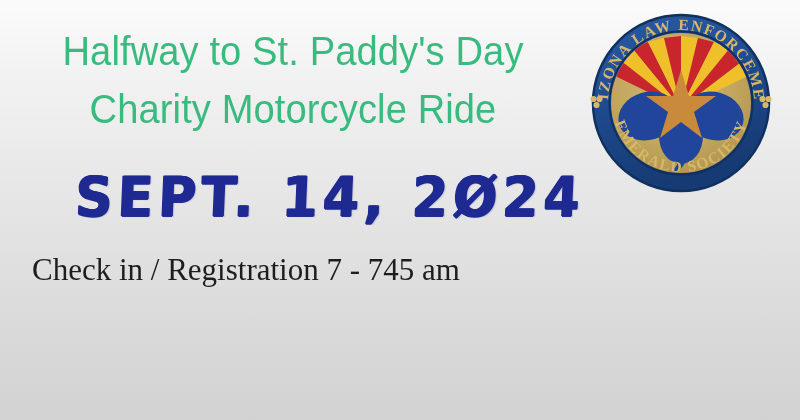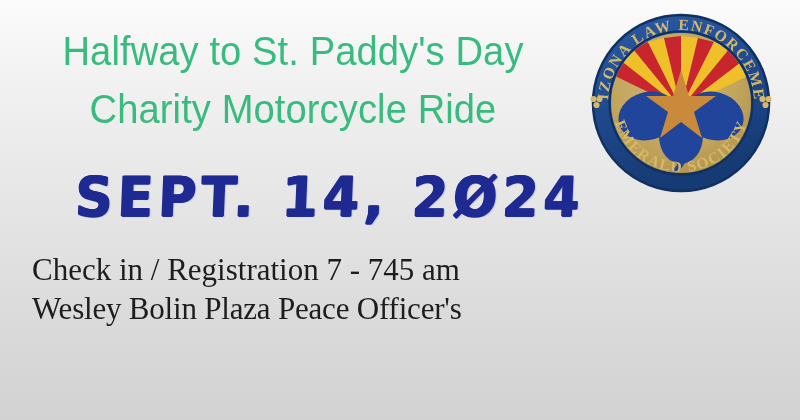--- a/index.html
+++ b/index.html
@@ -115,21 +115,20 @@
 
   <div class="headline">
     <span class="hl-line">Halfway to St. Paddy's Day</span>
     <span class="hl-line">Charity Motorcycle Ride</span>
   </div>
 
   <div class="date-line">SEPT. 14, 2Ø24</div>
 
   <div class="body-copy">
     <span class="bl">Check in / Registration  7 - 745 am</span>
-    <span class="bl bl-venue">Wesley Bolin Plaza Peace Officer's</span>
     <span class="ghost-line">—</span>
   </div>
 
   <div class="logo">
     <svg viewBox="0 0 190 190" xmlns="http://www.w3.org/2000/svg">
       <defs>
         <path id="arcTop" d="M 22,95 A 73,73 0 0 1 168,95"></path>
         <path id="arcBot" d="M 26,95 A 69,69 0 0 0 164,95"></path>
         <clipPath id="fieldClip">
           <circle cx="95" cy="95" r="70"></circle>

